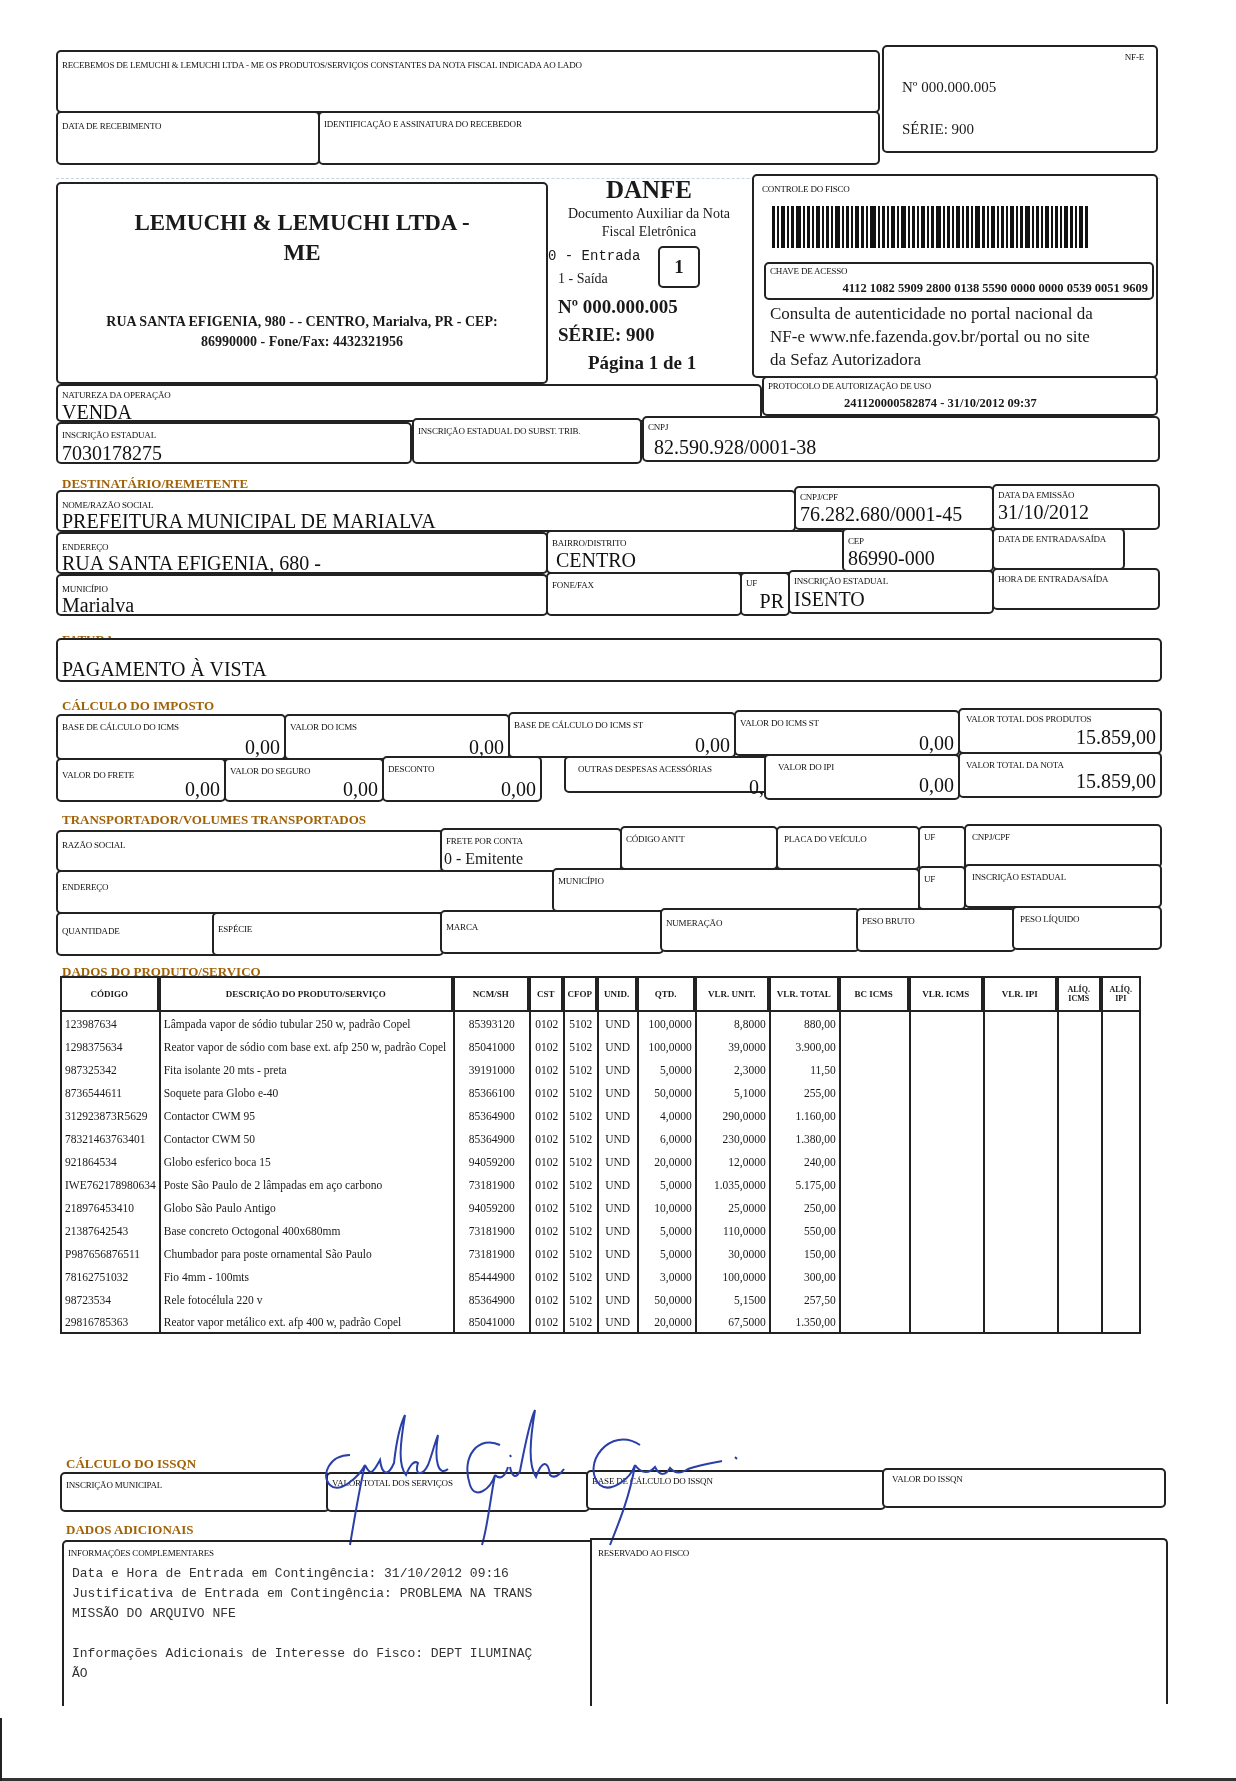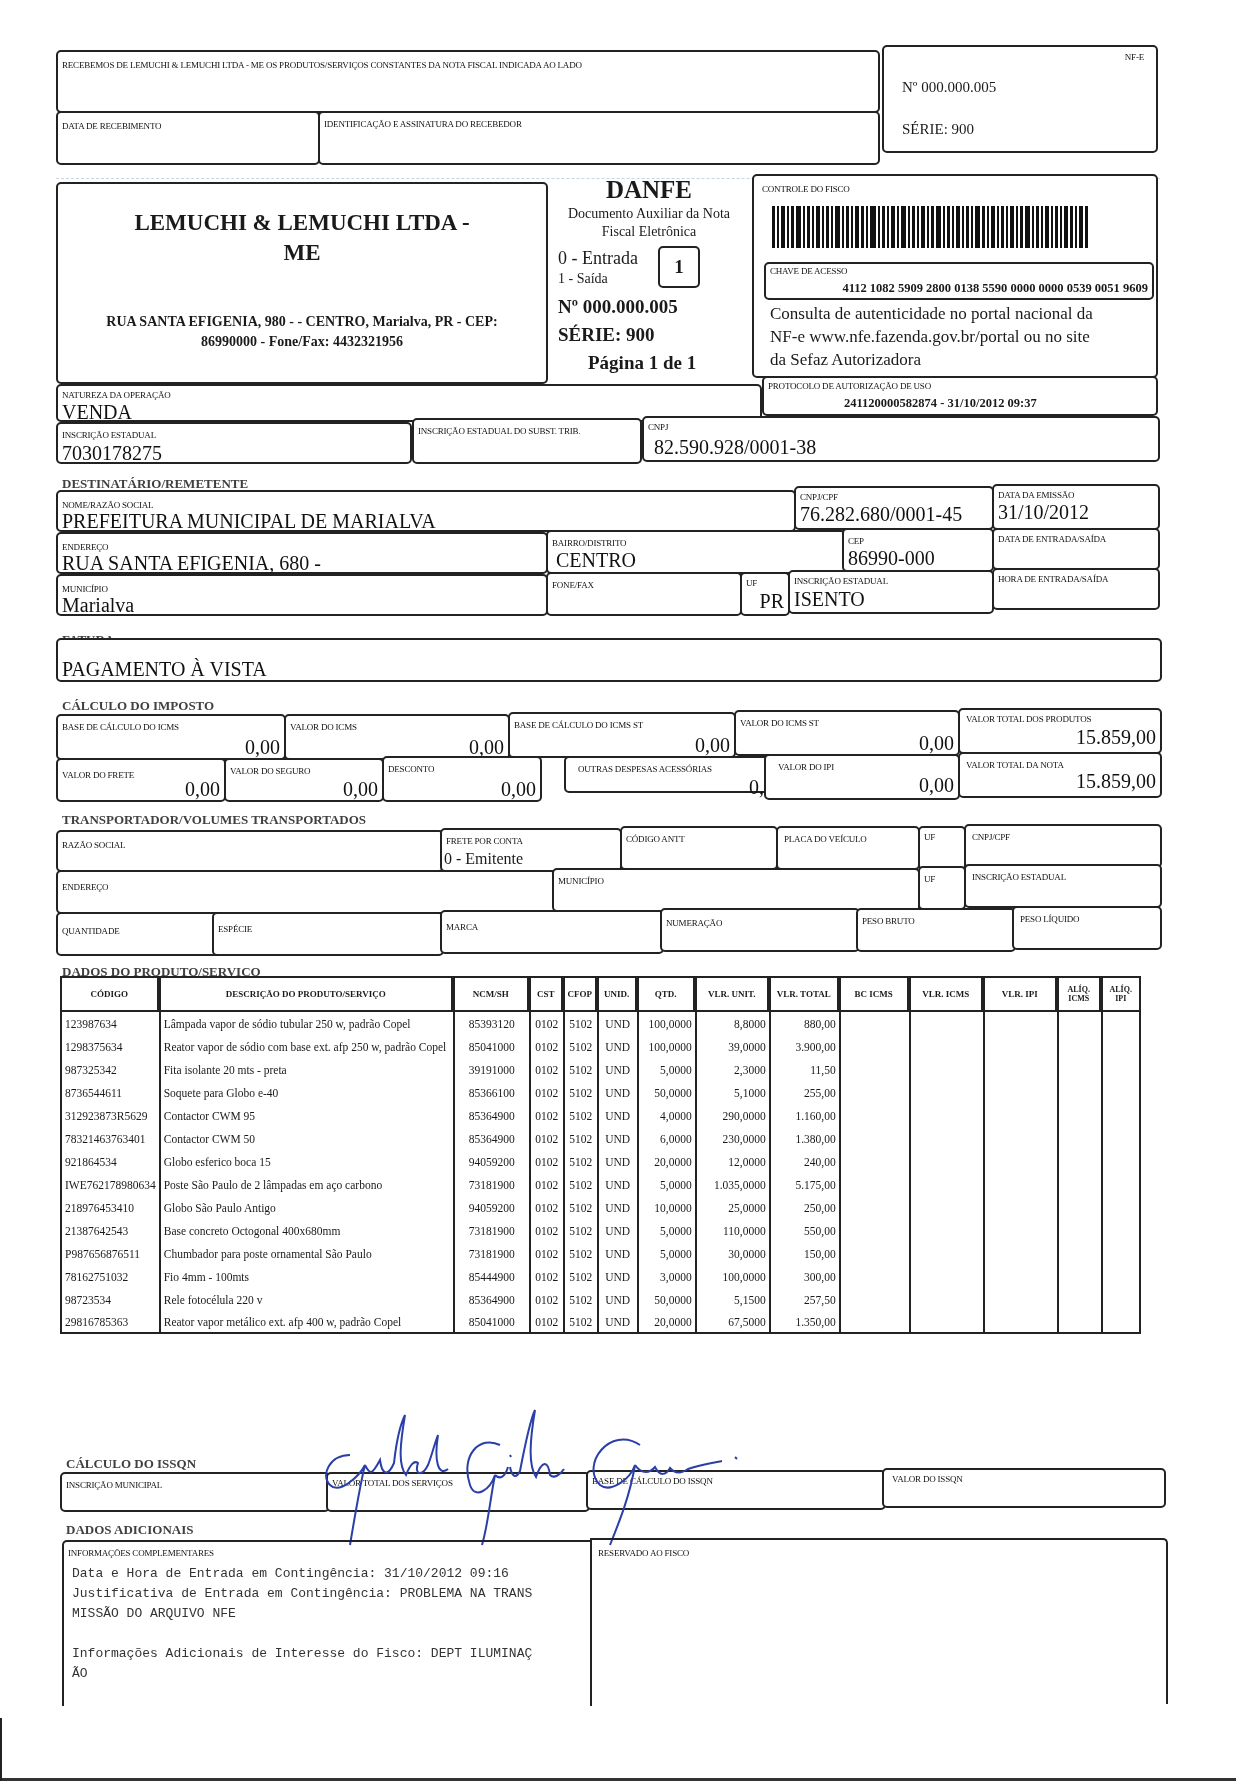--- a/index.html
+++ b/index.html
@@ -3,21 +3,21 @@
 <meta charset="utf-8">
 <style>
   * { box-sizing: border-box; margin: 0; padding: 0; }
   html, body { width: 1236px; height: 1781px; background: #fff; overflow: hidden; }
   body { font-family: "Liberation Serif", serif; color: #1a1a1a; position: relative; }
   .abs { position: absolute; }
   .box { position: absolute; border: 2px solid #222; border-radius: 5px; background: #fff; }
   .lbl { position: absolute; font-size: 9px; text-transform: uppercase; letter-spacing: -0.2px; color: #111; white-space: nowrap; }
   .val { position: absolute; font-size: 20px; white-space: nowrap; color: #111; }
   .valr { position: absolute; font-size: 20px; white-space: nowrap; color: #111; text-align: right; }
-  .sec { position: absolute; font-size: 13px; font-weight: bold; text-transform: uppercase; color: #404040; }
+  .sec { position: absolute; font-size: 13px; font-weight: bold; text-transform: uppercase; color: #a16207; }
   .bold { font-weight: bold; }
   .center { text-align: center; }
   .barcode { position: absolute; display: flex; align-items: stretch; height: 42px; }
   .barcode span { display: block; background: #111; margin-right: 2px; }
   
   .ptable { position: absolute; left: 60px; top: 976px; border-collapse: separate; border-spacing: 0; }
   .ptable th { font-size: 9px; font-weight: bold; text-transform: uppercase; border: 2px solid #222; height: 36px; padding: 0 2px; background: #fff; }
   .ptable td { font-size: 11.5px; height: 23px; padding: 0 3px; border-left: 2px solid #222; white-space: nowrap; vertical-align: middle; }
   .ptable td:last-child { border-right: 2px solid #222; }
   .ptable tr:last-child td { border-bottom: 2px solid #222; }
@@ -50,21 +50,21 @@
   <div class="abs bold center" style="left:0;width:100%;top:26px;font-size:23px;">LEMUCHI &amp; LEMUCHI LTDA -</div>
   <div class="abs bold center" style="left:0;width:100%;top:56px;font-size:23px;">ME</div>
   <div class="abs bold center" style="left:0;width:100%;top:130px;font-size:14px;">RUA SANTA EFIGENIA, 980 -  - CENTRO, Marialva, PR - CEP:</div>
   <div class="abs bold center" style="left:0;width:100%;top:150px;font-size:14px;">86990000 - Fone/Fax: 4432321956</div>
 </div>
 
 <div class="abs" style="left:548px;top:176px;width:202px;height:208px;">
   <div class="abs bold center" style="left:0;width:100%;top:0;font-size:25px;">DANFE</div>
   <div class="abs center" style="left:0;width:100%;top:30px;font-size:14px;">Documento Auxiliar da Nota</div>
   <div class="abs center" style="left:0;width:100%;top:48px;font-size:14px;">Fiscal Eletrônica</div>
-  <div class="abs" style="left:10px;top:72px;font-size:18px;">0 - Entrada</div>
+  <div class="abs" style="left:0;top:72px;font-size:14px;font-family:Liberation Mono, monospace;">0 - Entrada</div>
   <div class="abs" style="left:10px;top:95px;font-size:14px;">1 - Saída</div>
   <div class="abs bold center" style="left:110px;top:70px;width:42px;height:42px;border:2px solid #222;border-radius:5px;font-size:19px;line-height:38px;">1</div>
   <div class="abs bold" style="left:10px;top:120px;font-size:19px;">Nº 000.000.005</div>
   <div class="abs bold" style="left:10px;top:148px;font-size:19px;">SÉRIE: 900</div>
   <div class="abs bold" style="left:40px;top:176px;font-size:19px;">Página 1 de 1</div>
 </div>
 
 <div class="box" style="left:752px;top:174px;width:406px;height:204px;">
   <div class="lbl" style="left:8px;top:8px;">CONTROLE DO FISCO</div>
   <div class="barcode" style="left:18px;top:30px;width:370px;">
@@ -182,21 +182,21 @@
   <div class="val" style="left:4px;top:18px;">RUA SANTA EFIGENIA, 680 -</div>
 </div>
 <div class="box" style="left:546px;top:530px;width:300px;height:44px;">
   <div class="lbl" style="left:4px;top:6px;">BAIRRO/DISTRITO</div>
   <div class="val" style="left:8px;top:17px;">CENTRO</div>
 </div>
 <div class="box" style="left:842px;top:528px;width:152px;height:44px;">
   <div class="lbl" style="left:4px;top:6px;">CEP</div>
   <div class="val" style="left:4px;top:17px;">86990-000</div>
 </div>
-<div class="box" style="left:992px;top:528px;width:168px;height:42px;">
+<div class="box" style="left:992px;top:528px;width:133px;height:42px;">
   <div class="lbl" style="left:4px;top:4px;">DATA DE ENTRADA/SAÍDA</div>
 </div>
 
 <div class="box" style="left:56px;top:574px;width:492px;height:42px;">
   <div class="lbl" style="left:4px;top:8px;">MUNICÍPIO</div>
   <div class="val" style="left:4px;top:18px;">Marialva</div>
 </div>
 <div class="box" style="left:546px;top:572px;width:196px;height:44px;">
   <div class="lbl" style="left:4px;top:6px;">FONE/FAX</div>
 </div>

